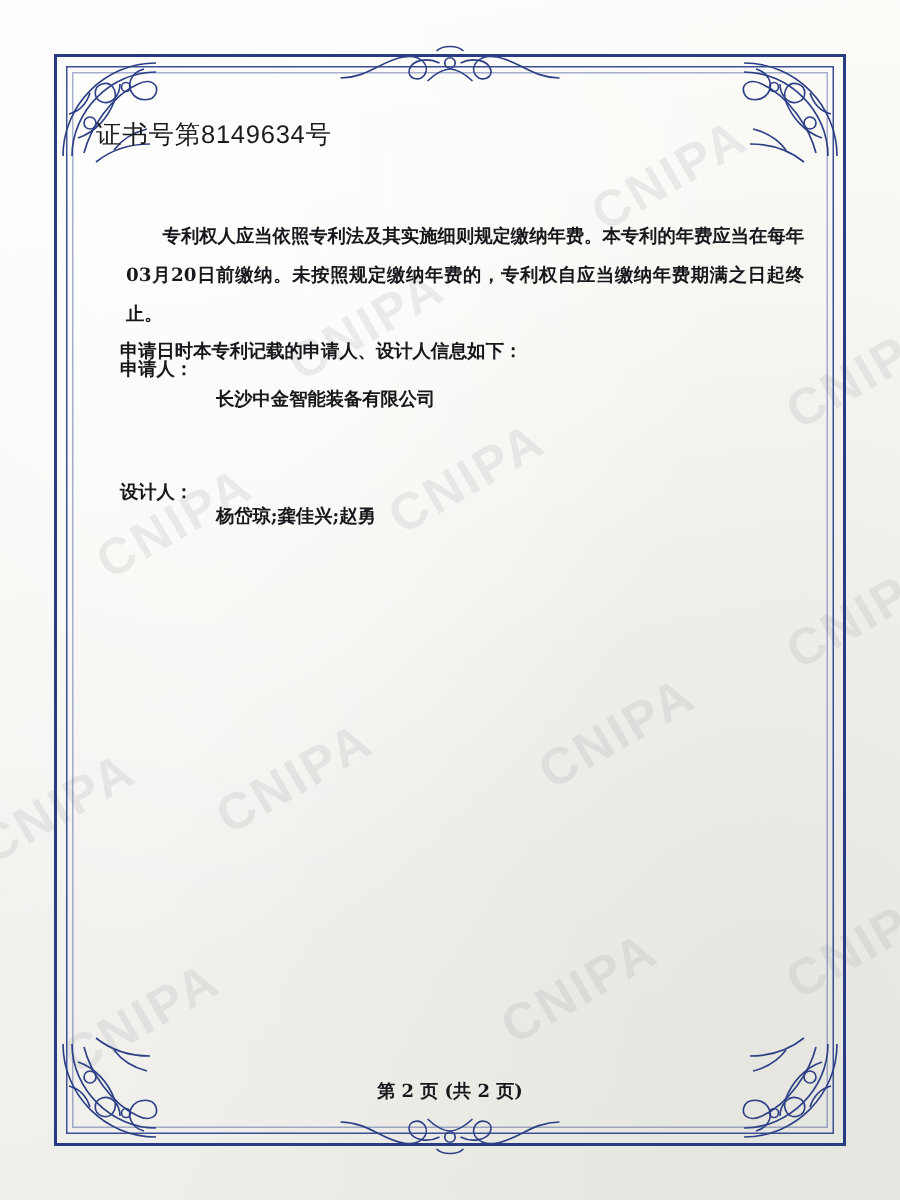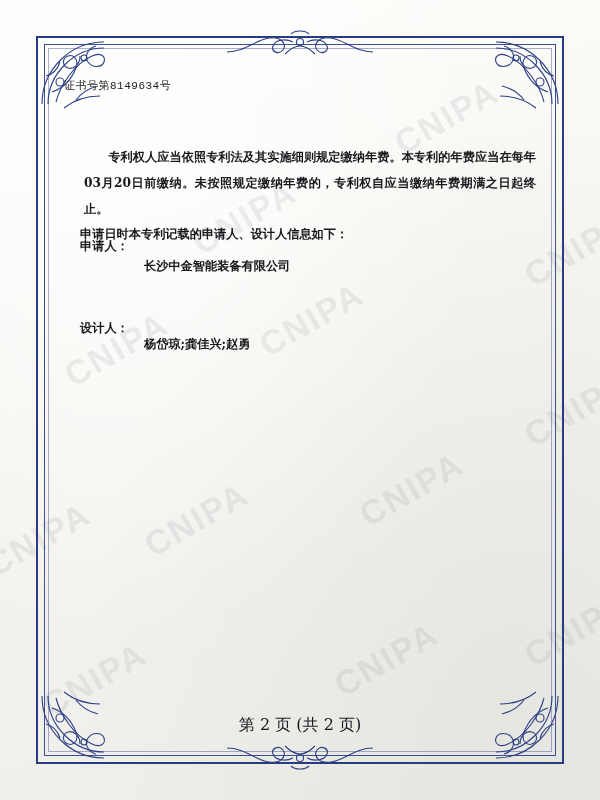--- a/index.html
+++ b/index.html
@@ -98,24 +98,24 @@
     position: absolute;
     left: 62px;
     top: 62px;
     right: 62px;
     bottom: 62px;
   }
   .cert-no {
     position: absolute;
     left: 2px;
     top: 16px;
-    font-size: 11px;
+    font-size: 17px;
     color: #1b1b1b;
     letter-spacing: 0.5px;
-    font-family: Liberation Mono, monospace;
+    font-family: Liberation Sans, sans-serif;
   }
   .para {
     position: absolute;
     left: 2px;
     right: 2px;
     top: 82px;
     font-size: 12.2px;
     line-height: 26px;
     color: #16181c;
     text-align: justify;
@@ -163,23 +163,24 @@
     font-size: 12.2px;
     color: #16181c;
     font-weight: 600;
   }
   .page-footer {
     position: absolute;
     left: 0;
     right: 0;
     bottom: 2px;
     text-align: center;
-    font-size: 16px;
+    font-size: 12px;
     color: #16181c;
     font-family: "DejaVu Serif", serif;
+    font-weight: bold;
   }
 </style>
 </head>
 <body>
 
 <div class="page">
   <div class="paper-tint"></div>
 
   <div class="watermarks">
     <div class="wm" style="left:188px; top:198px;">CNIPA</div>

